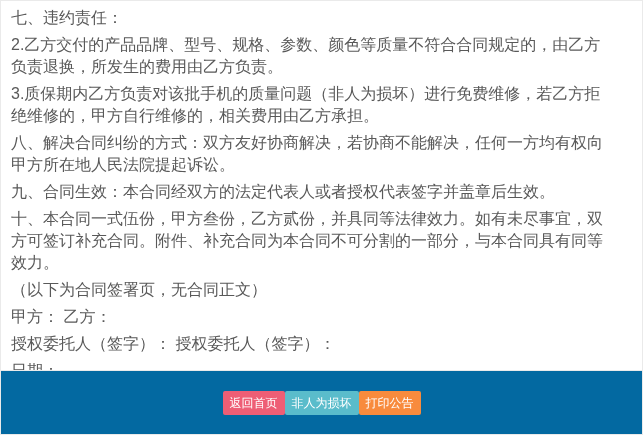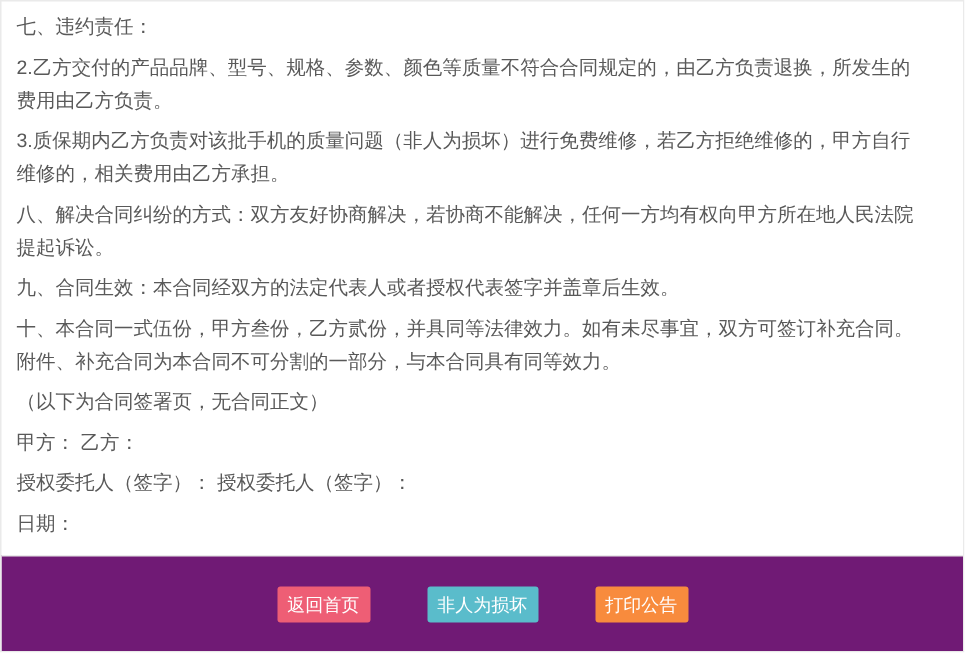--- a/index.html
+++ b/index.html
@@ -18,35 +18,34 @@
     flex-direction: column;
     overflow: hidden;
   }
   .content {
     flex: 1 1 auto;
     padding: 6px 12px 0 10px;
     overflow: hidden;
   }
   .content p {
     margin: 0 0 5px 0;
-    font-size: 13px;
+    font-size: 16px;
     line-height: 22px;
     color: #595959;
     max-width: 605px;
   }
   .footer {
     flex: 0 0 auto;
     height: 64px;
     box-sizing: border-box;
     border-top: 1px solid #eaeaea;
-    background: #701a75;
+    background: #0369a1;
     display: flex;
     align-items: center;
     justify-content: center;
-    gap: 38px;
   }
   .action-btn {
     border: none;
     color: #ffffff;
     font-size: 12px;
     line-height: 12px;
     padding: 6px 7px;
     min-width: 62px;
     border-radius: 2px;
     cursor: pointer;

